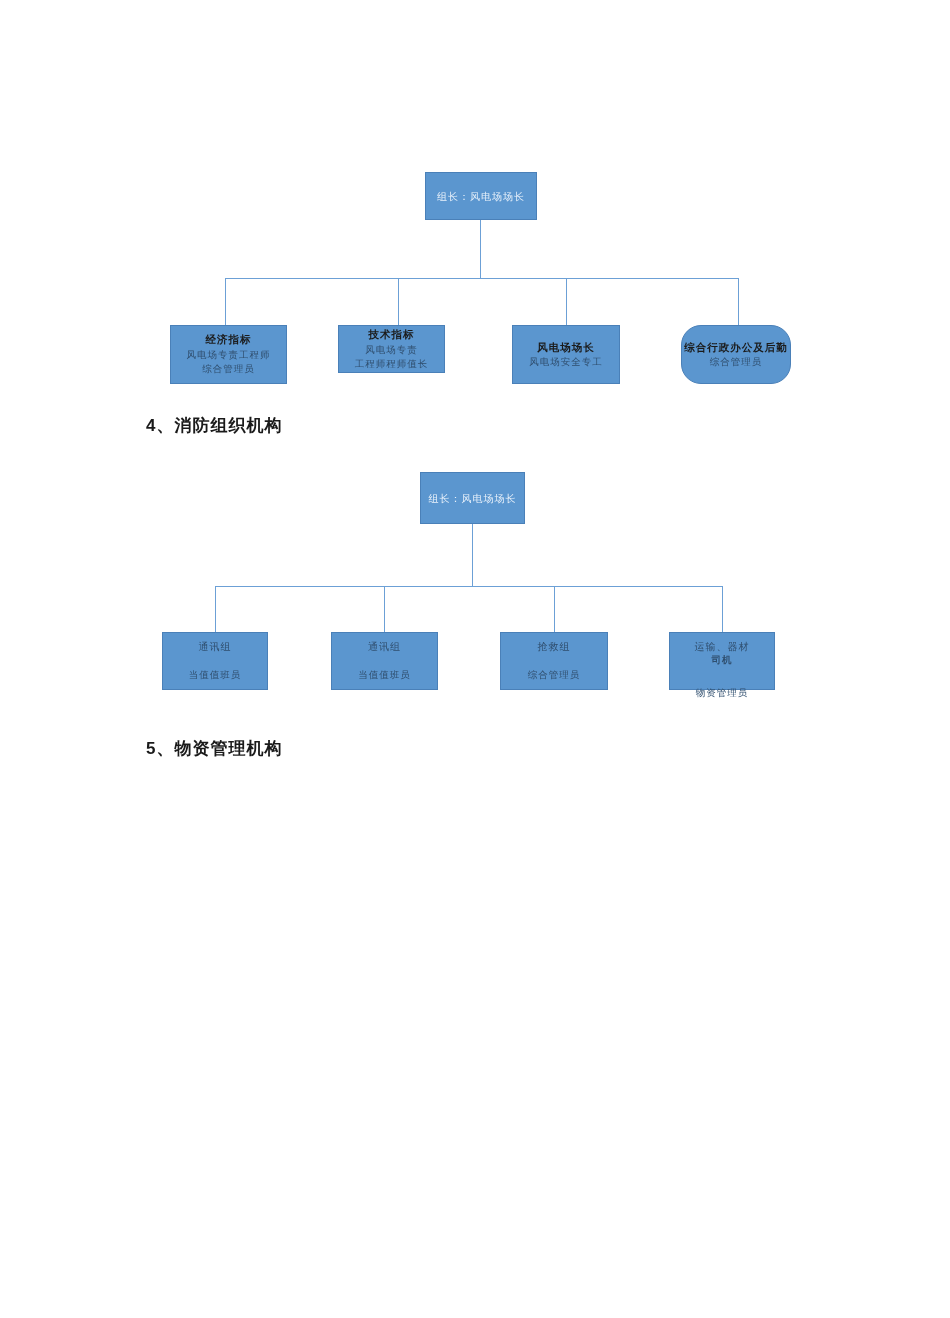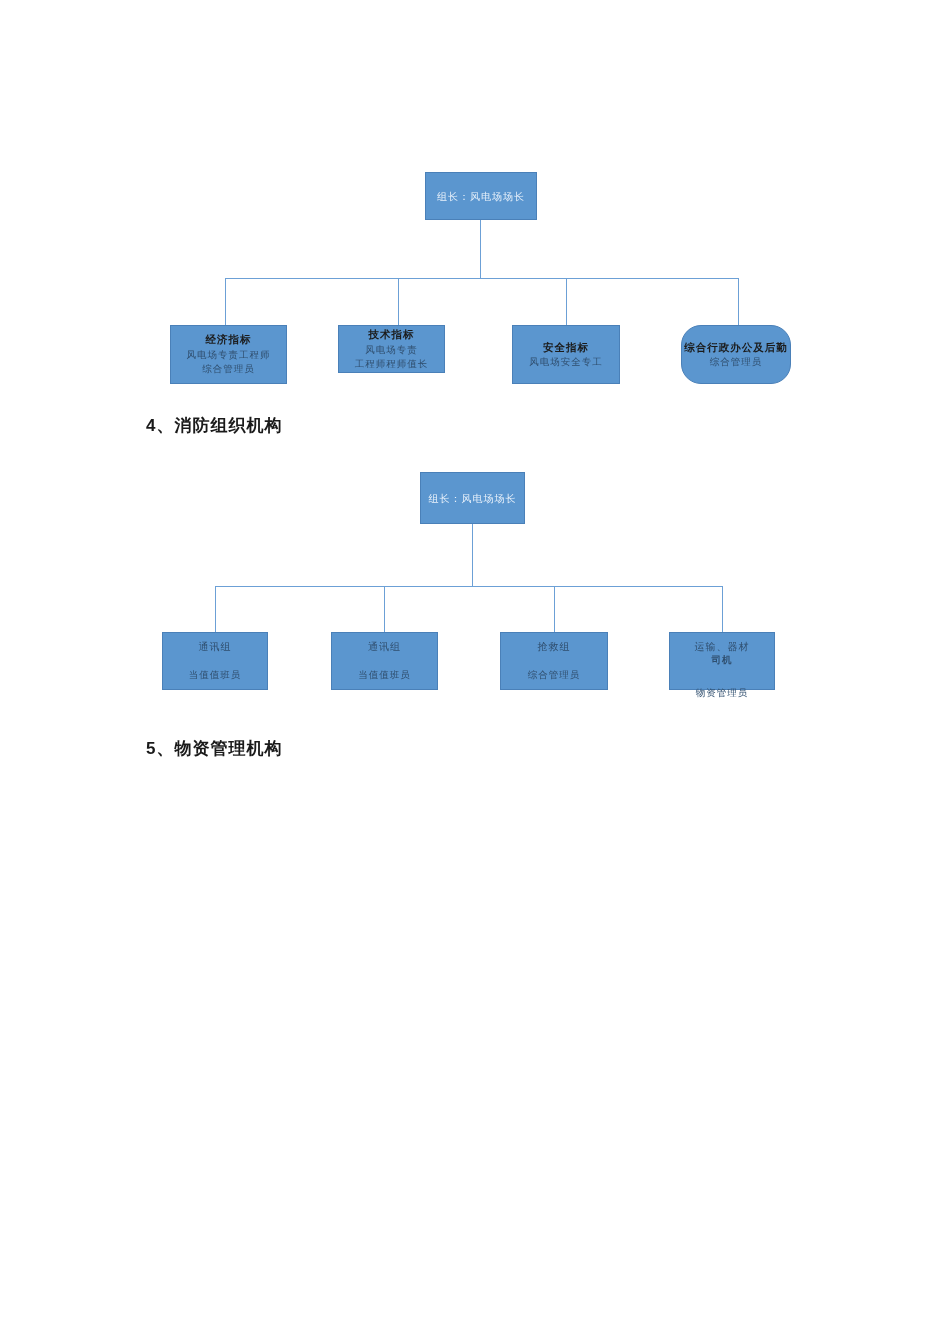--- a/index.html
+++ b/index.html
@@ -64,21 +64,21 @@
       <div class="line">综合管理员</div>
     </div>
 
     <div class="node" style="left:338px;top:325px;width:107px;height:48px;">
       <div class="title">技术指标</div>
       <div class="line">风电场专责</div>
       <div class="line">工程师程师值长</div>
     </div>
 
     <div class="node" style="left:512px;top:325px;width:108px;height:59px;">
-      <div class="title">安全指标</div>
+      <div class="title">风电场场长</div>
       <div class="line">风电场安全专工</div>
     </div>
 
     <div class="node" style="left:681px;top:325px;width:110px;height:59px;border-radius:20px;">
       <div class="title">综合行政办公及后勤</div>
       <div class="line">综合管理员</div>
     </div>
   </div>
 
   <div class="heading" style="left:146px;top:414px;">4、消防组织机构</div>

